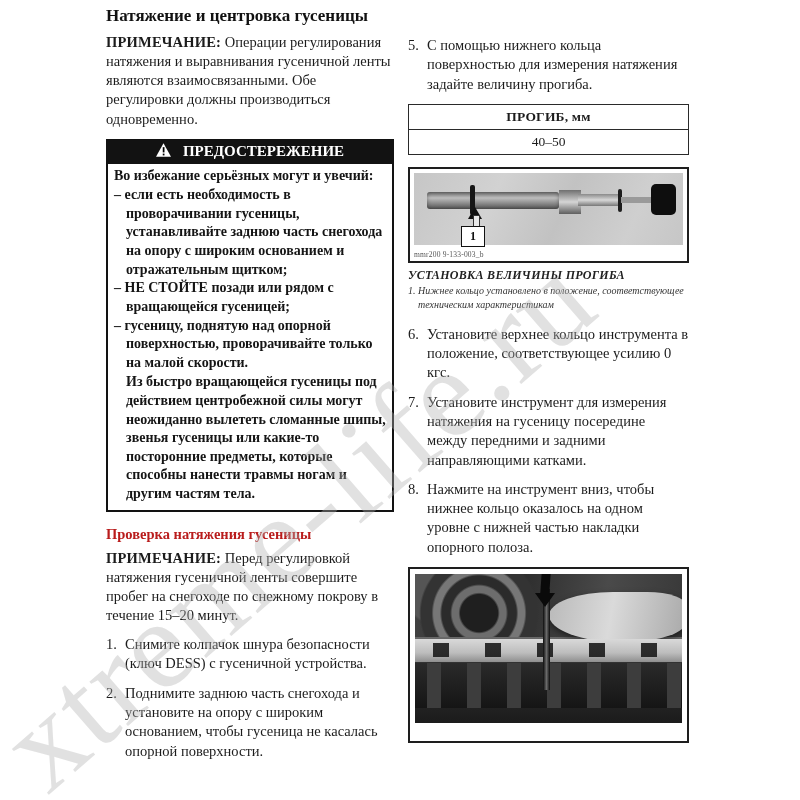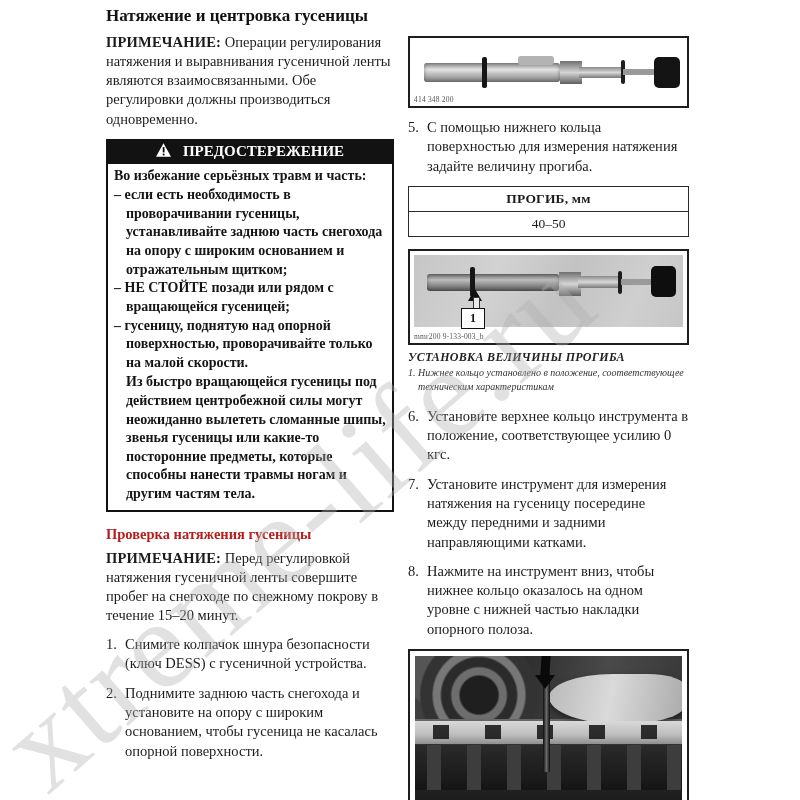--- a/index.html
+++ b/index.html
@@ -138,21 +138,21 @@
         <span class="tri-icon">
           <svg width="15" height="14" viewBox="0 0 20 18">
               <path d="M10 0 L20 18 H0 Z" fill="#ffffff"></path>
               <rect x="9" y="5.2" width="2.3" height="7" fill="#000"></rect>
               <rect x="9" y="13.8" width="2.3" height="2.4" fill="#000"></rect>
             </svg>
         </span>
         <span>ПРЕДОСТЕРЕЖЕНИЕ</span>
       </div>
       <div class="warnbox-body">
-        <p class="intro">Во избежание серьёзных травм и часть:</p>
+        <p class="intro">Во избежание серьёзных могут и увечий:</p>
         <p class="warn-bullet">– если есть необходимость в проворачивании гусеницы, устанавливайте заднюю часть снегохода на опору с широким основанием и отражательным щитком;</p>
         <p class="warn-bullet">– НЕ СТОЙТЕ позади или рядом с вращающейся гусеницей;</p>
         <p class="warn-bullet">– гусеницу, поднятую над опорной поверхностью, проворачивайте только на малой скорости.</p>
         <p class="outro">Из быстро вращающейся гусеницы под действием центробежной силы могут неожиданно вылететь сломанные шипы, звенья гусеницы или какие-то посторонние предметы, которые способны нанести травмы ногам и другим частям тела.</p>
       </div>
     </div>
 
     <h2 class="subheading">Проверка натяжения гусеницы</h2>
 
     <p class="note"><b>ПРИМЕЧАНИЕ:</b><span> Перед регулировкой натяжения гусеничной ленты совершите пробег на снегоходе по снежному покрову в течение 15–20 минут.</span></p>
@@ -163,33 +163,20 @@
     </div>
     <div class="step">
       <span class="num">2.</span>
       <span class="txt">Поднимите заднюю часть снегохода и установите на опору с широким основанием, чтобы гусеница не касалась опорной поверхности.</span>
     </div>
 
   </div>
 
   <div class="col col-right">
 
-    <div class="figure fig1">
-      <div class="tool">
-        <div class="t-body"></div>
-        <div class="t-clip"></div>
-        <div class="t-ring1"></div>
-        <div class="t-collar"></div>
-        <div class="t-shaft"></div>
-        <div class="t-ring2"></div>
-        <div class="t-rod"></div>
-        <div class="t-knob"></div>
-      </div>
-      <div class="fig-label">414 348 200</div>
-    </div>
 
     <div class="step">
       <span class="num">5.</span>
       <span class="txt">С помощью нижнего кольца поверхностью для измерения натяжения задайте величину прогиба.</span>
     </div>
 
     <table class="spec">
       <tbody>
         <tr>
           <td class="spec-header">ПРОГИБ, мм</td>

